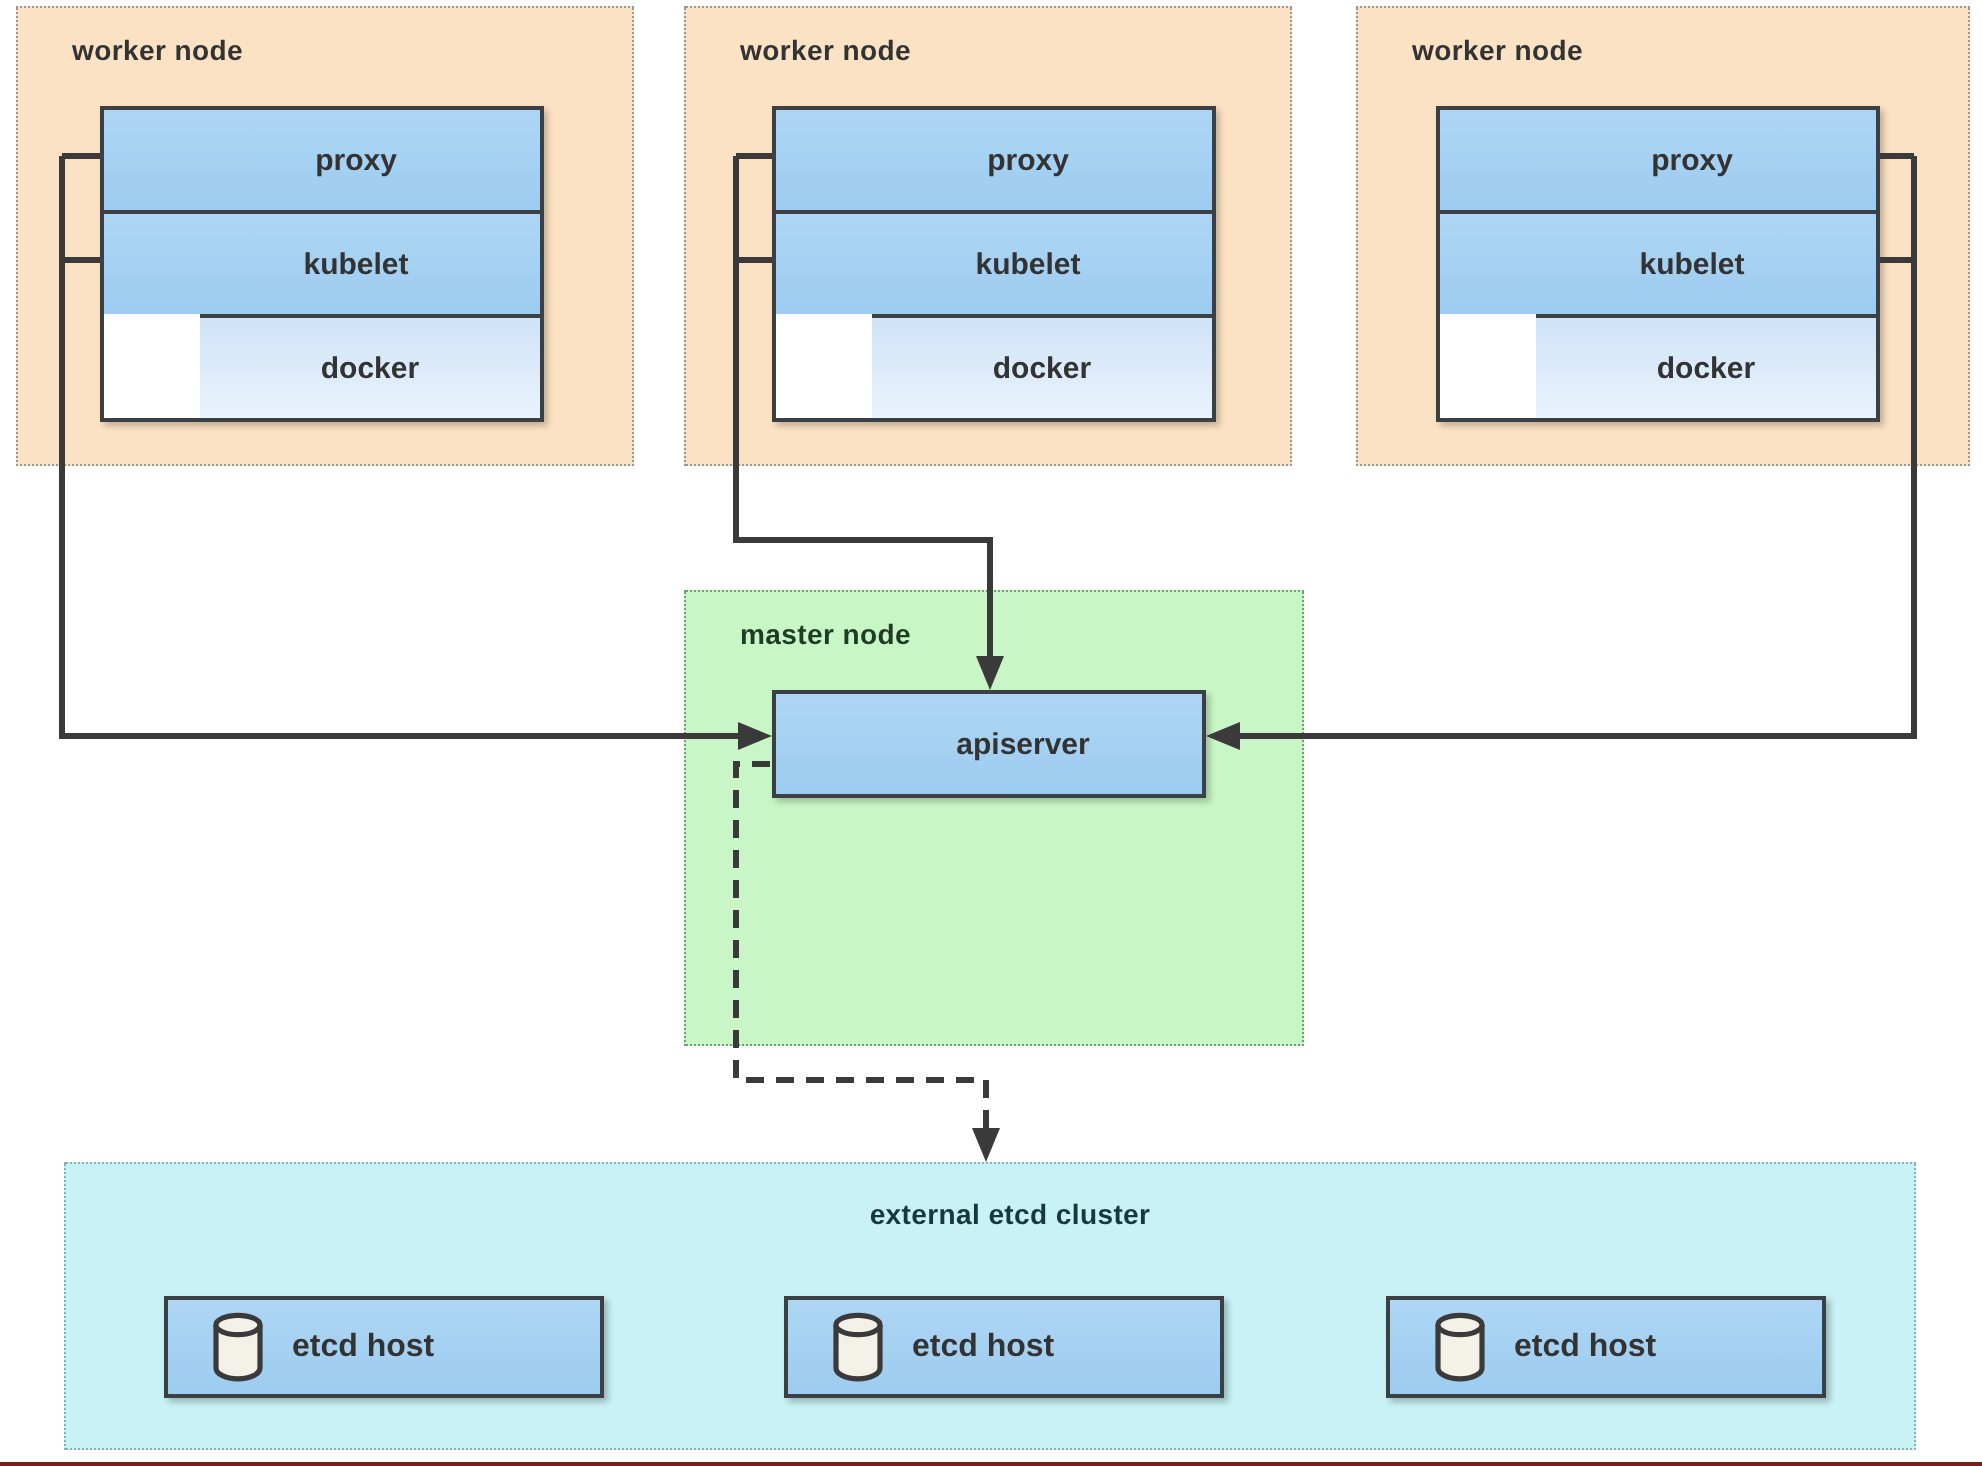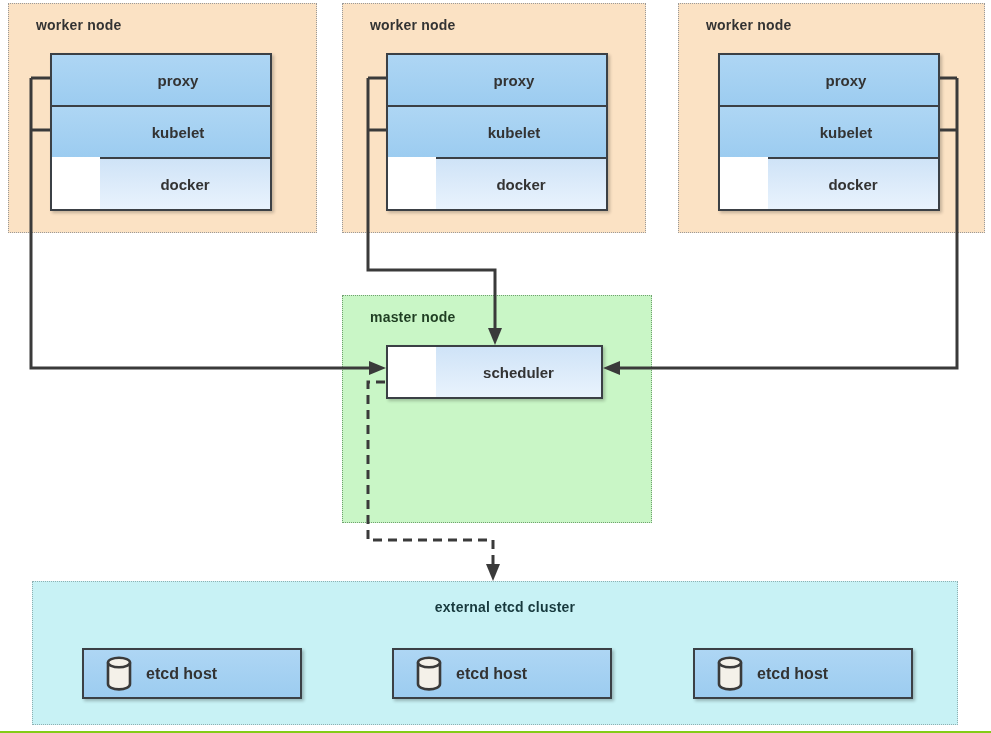--- a/index.html
+++ b/index.html
@@ -1,19 +1,19 @@
 <!DOCTYPE html>
 <html style="--worker-bg: #fbe2c4; --worker-border: #9a9a9a; --master-bg: #c9f6c6; --master-border: #70a070; --etcd-bg: #c8f2f5; --etcd-border: #8fb0b2; --comp-blue-top: #aed6f4; --comp-blue-bottom: #9cccf0; --comp-light-top: #cfe3f7; --comp-light-bottom: #e9f3fd; --comp-border: #3b4045; --line: #3a3a3a; --label-dark: #333333; --master-label: #1f3d22; --etcd-label: #17393d; --cylinder-fill: #f4f1e9;"><head>
 <meta charset="utf-8">
 <style>
   html,body{margin:0;padding:0;background:#fff;}
   .page{
     position:relative;width:991px;height:733px;overflow:hidden;background:#fff;
     font-family:"Liberation Sans","DejaVu Sans",sans-serif;
-    border-bottom:2px solid #84cc16;box-sizing:border-box;
+    border-bottom:2px solid #7f1d1d;box-sizing:border-box;
   }
   
   .group{position:absolute;box-sizing:border-box;border:1px dotted #8a8a8a;}
   .worker{background:var(--worker-bg,#fbe2c4);border-color:var(--worker-border,#9a9a9a);}
   .master{background:var(--master-bg,#c9f6c6);border-color:var(--master-border,#70a070);}
   .etcd{background:var(--etcd-bg,#c8f2f5);border-color:var(--etcd-border,#8fb0b2);}
   .group-title{
     position:absolute;left:27px;top:13px;font-size:14px;font-weight:bold;
     color:var(--label-dark,#333);letter-spacing:.2px;white-space:nowrap;
   }
@@ -76,21 +76,21 @@
   <div class="stack" style="left:718px;top:53px;width:222px;">
     <div class="comp blue">proxy</div>
     <div class="comp blue">kubelet</div>
     <div class="comp light">docker</div>
   </div>
 
   <section class="group master" style="left:342px;top:295px;width:310px;height:228px;">
     <div class="group-title">master node</div>
   </section>
   <div class="stack" style="left:386px;top:345px;width:217px;">
-    <div class="comp light">scheduler</div>
+    <div class="comp blue">apiserver</div>
   </div>
 
   <section class="group etcd" style="left:32px;top:581px;width:926px;height:144px;">
     <div class="group-title" style="top:17px;">external etcd cluster</div>
 
     <div class="host" style="left:49px;top:66px;">
       <svg class="cyl" width="30" height="37" viewBox="0 0 30 37">
         <path d="M4 7.5 V29 c0 3 4.9 5.4 11 5.4 s11 -2.4 11 -5.4 V7.5" fill="var(--cylinder-fill,#f4f1e9)" stroke="var(--line,#3a3a3a)" stroke-width="2.6"></path>
         <ellipse cx="15" cy="7.5" rx="11" ry="4.8" fill="var(--cylinder-fill,#f4f1e9)" stroke="var(--line,#3a3a3a)" stroke-width="2.6"></ellipse>
       </svg>

